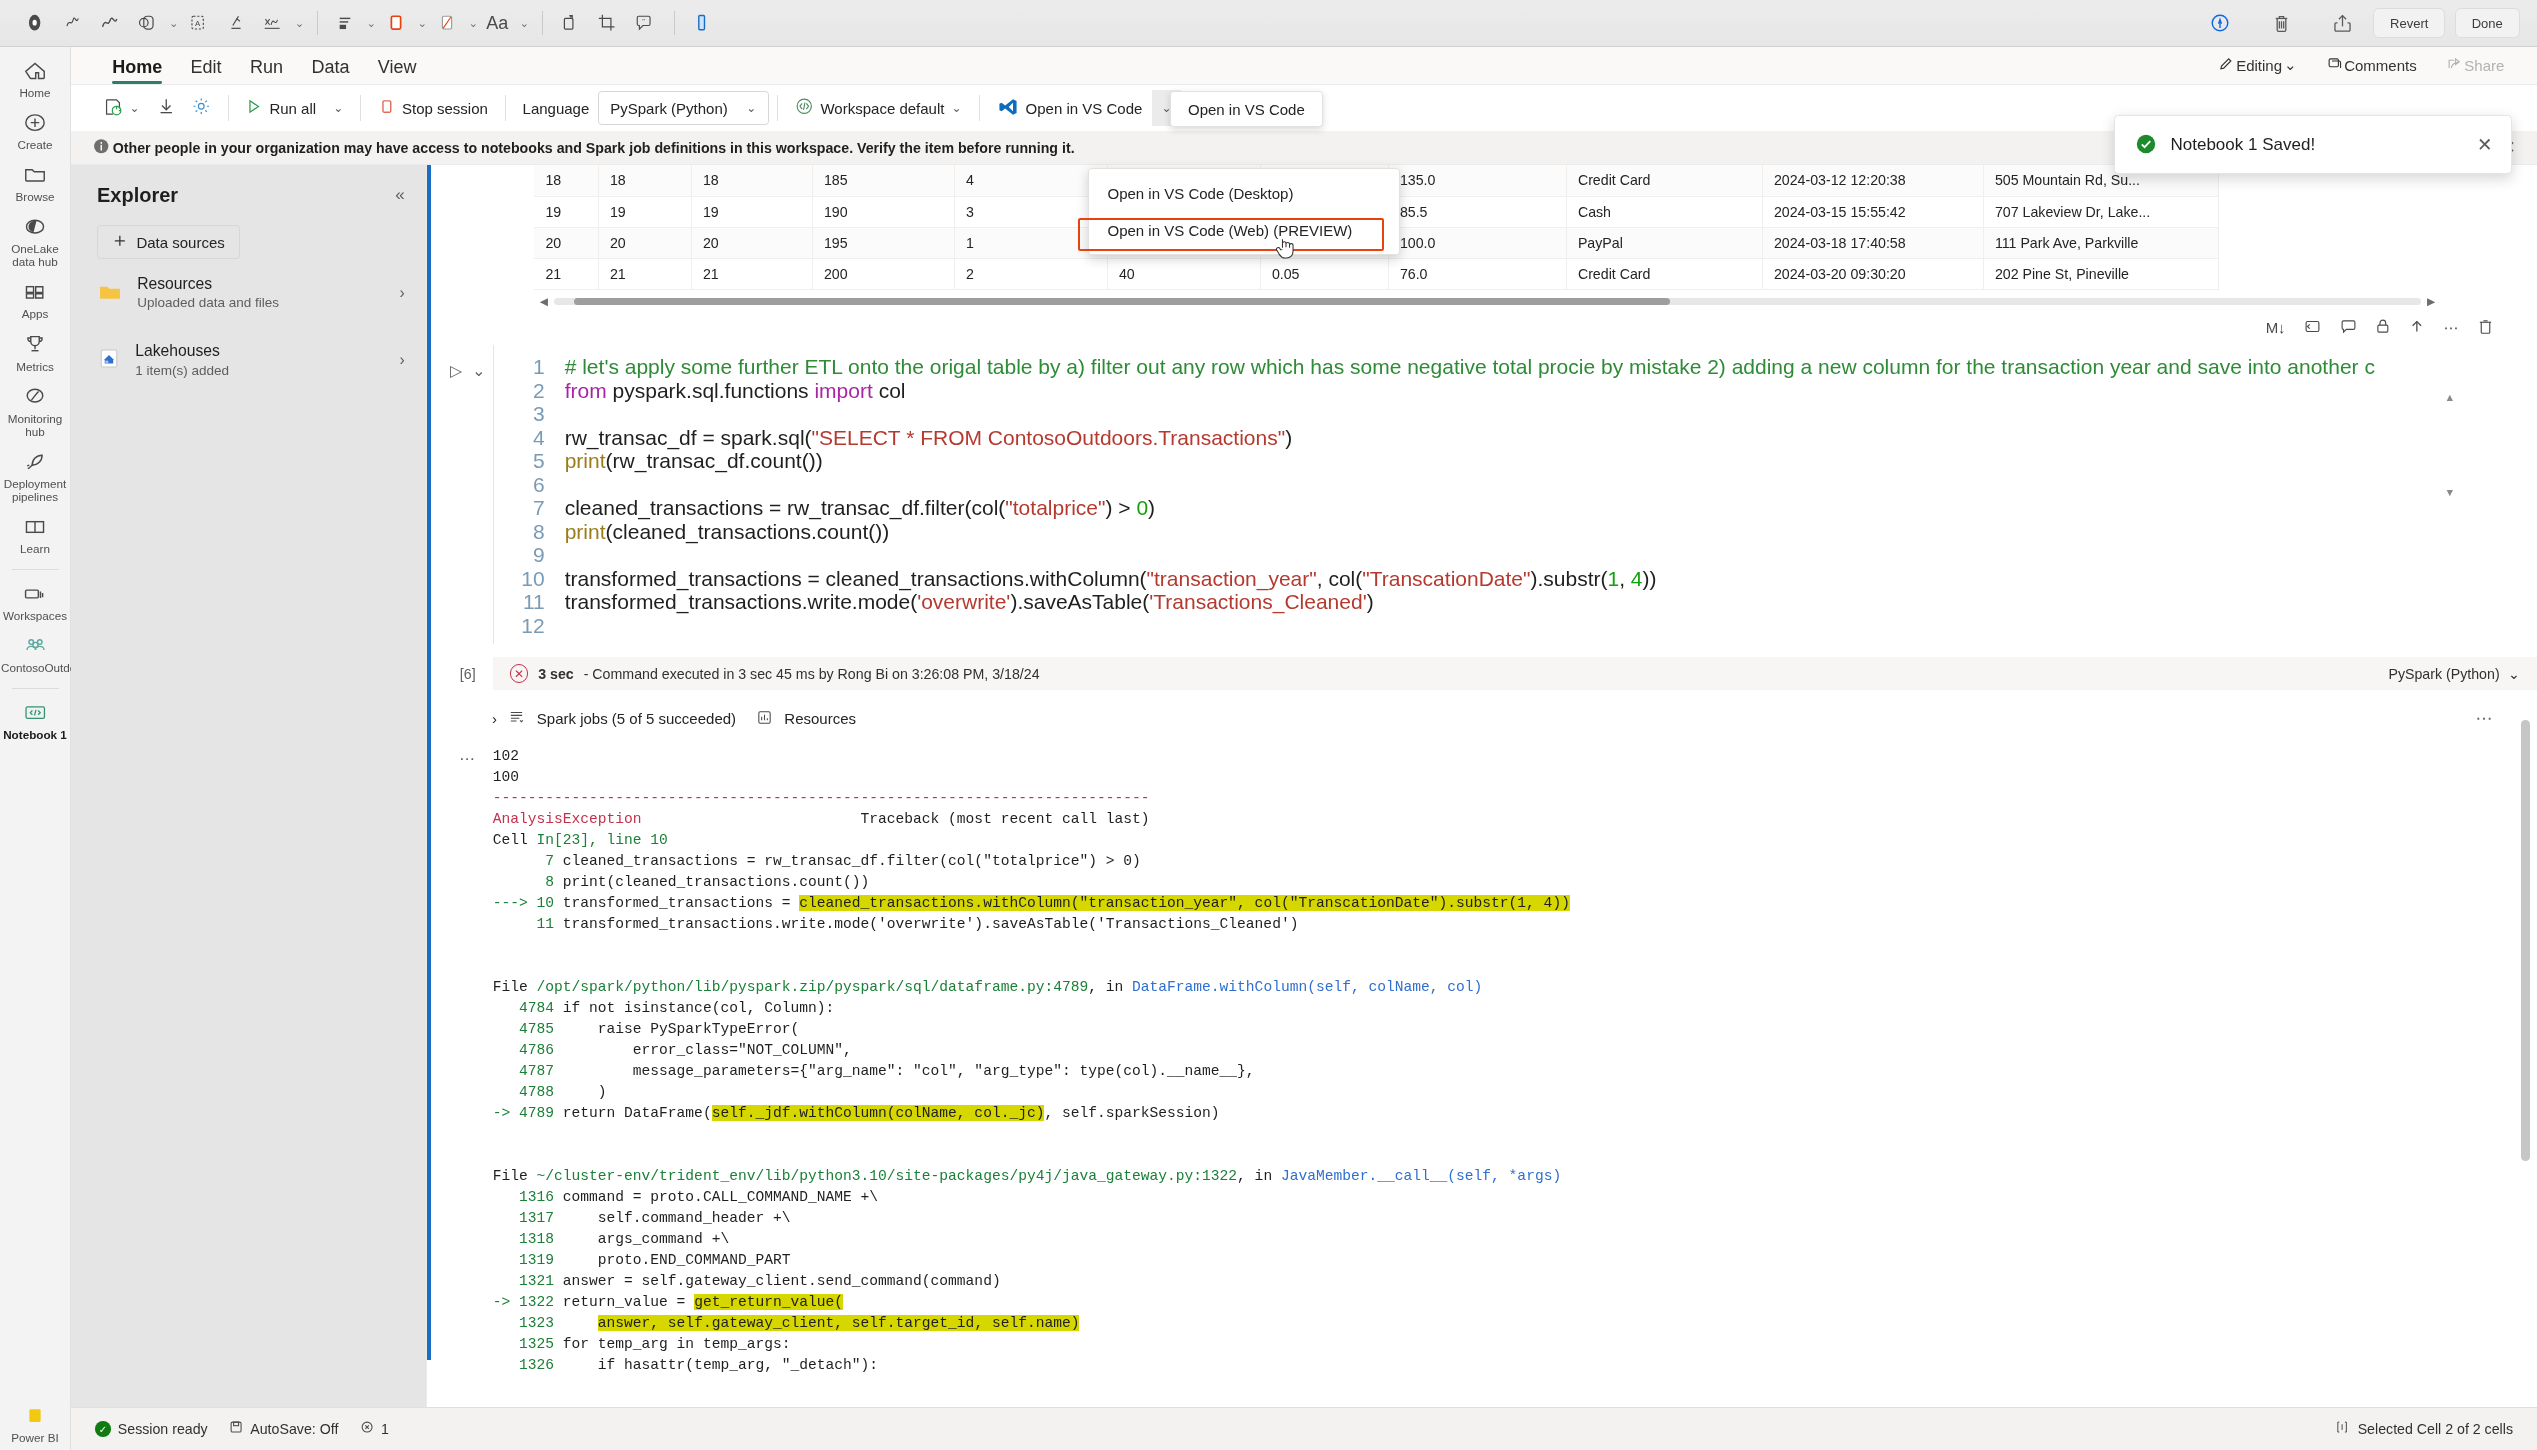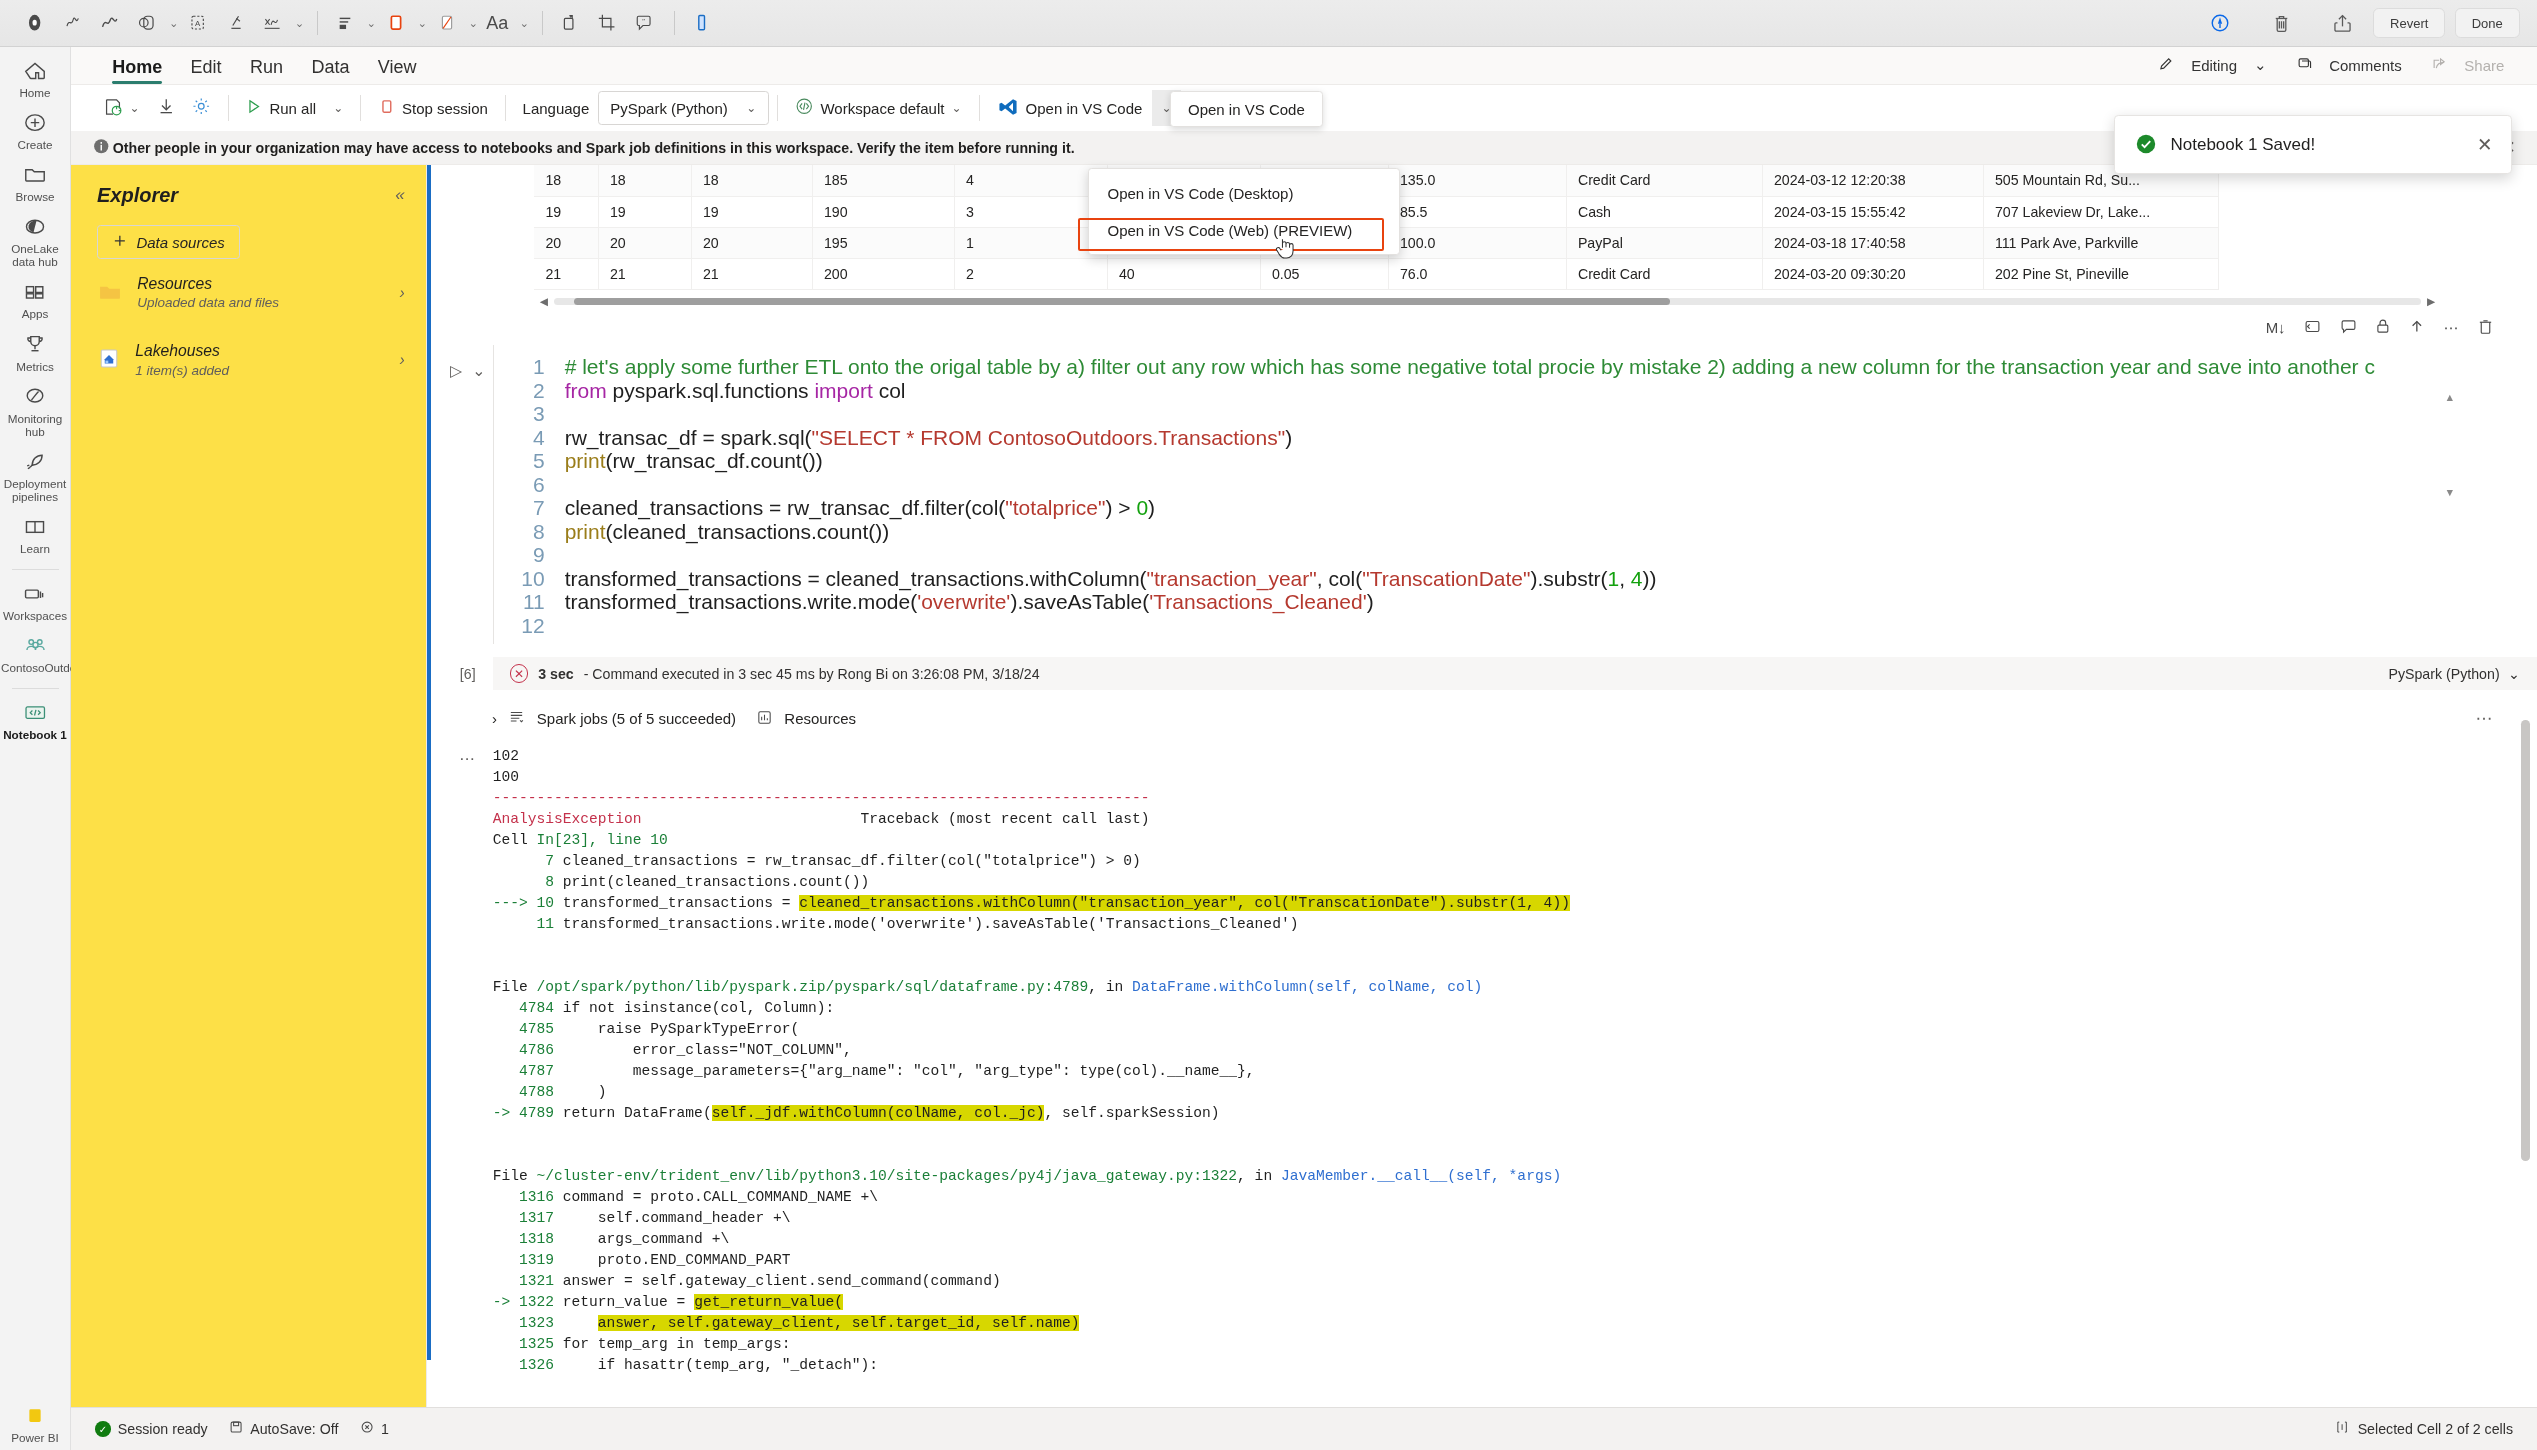--- a/index.html
+++ b/index.html
@@ -63,21 +63,21 @@
   .tab {
     font-size: 18px; color: #323130; padding: 0 14.2px 6.4px; position: relative;
   }
   .tab.active { font-weight: bold; color: #1b1b1b; }
   .tab.active::after {
     content: ""; position: absolute; left: 14.2px; right: 14.2px; bottom: 0;
     height: 2.8px; background: #2b7d6e; border-radius: 1.4px;
   }
   .tab-right { margin-left: auto; display: flex; align-items: center; padding-bottom: 4.3px; padding-right: 21.3px; }
   .tab-rbtn {
-    display: flex; align-items: center; gap: 17px; font-size: 15px; color: #333;
+    display: flex; align-items: center; gap: 2px; font-size: 15px; color: #333;
     padding: 5px 11.4px; border-radius: 3.6px; margin-left: 7.1px; text-align: right;
   }
   .tab-rbtn.disabled { color: #b4b1ae; }
 
   
   #cmdbar {
     height: 47px; background: #fff; border-top: 0.7px solid #edebe9;
     display: flex; align-items: center; padding-left: 23px; flex: none;
     position: relative; z-index: 5;
   }
@@ -105,22 +105,22 @@
     position: relative; z-index: 1;
   }
   #banner .btext { font-size: 14.2px; color: #201f1e; font-weight: bold; }
   #banner .bclose { margin-left: auto; font-size: 17px; color: #605e5c; }
 
   
   #body { flex: 1; display: flex; min-height: 0; }
 
   
   #explorer {
-    width: 356px; background: #fde047; border-right: 0.7px solid #edebe9;
-    padding: 18.5px 0 0 0; flex: none; font-style: italic;
+    width: 356px; background: #e5e5e5; border-right: 0.7px solid #edebe9;
+    padding: 18.5px 0 0 0; flex: none;
   }
   .exp-head { display: flex; align-items: center; padding: 0 21.3px 0 26px; }
   .exp-title { font-size: 20px; font-weight: bold; color: #201f1e; }
   .exp-collapse { margin-left: auto; font-size: 17px; color: #605e5c; }
   .exp-add {
     margin: 18.5px 0 0 26px; display: inline-flex; align-items: center; gap: 8.5px;
     border: 0.7px solid #d8d6d4; border-radius: 3.6px; height: 34px; padding: 0 14.2px;
     font-size: 15px; color: #252423;
   }
   .exp-row { display: flex; align-items: center; gap: 14.2px; padding: 15.7px 21.3px 15.7px 26px; }

